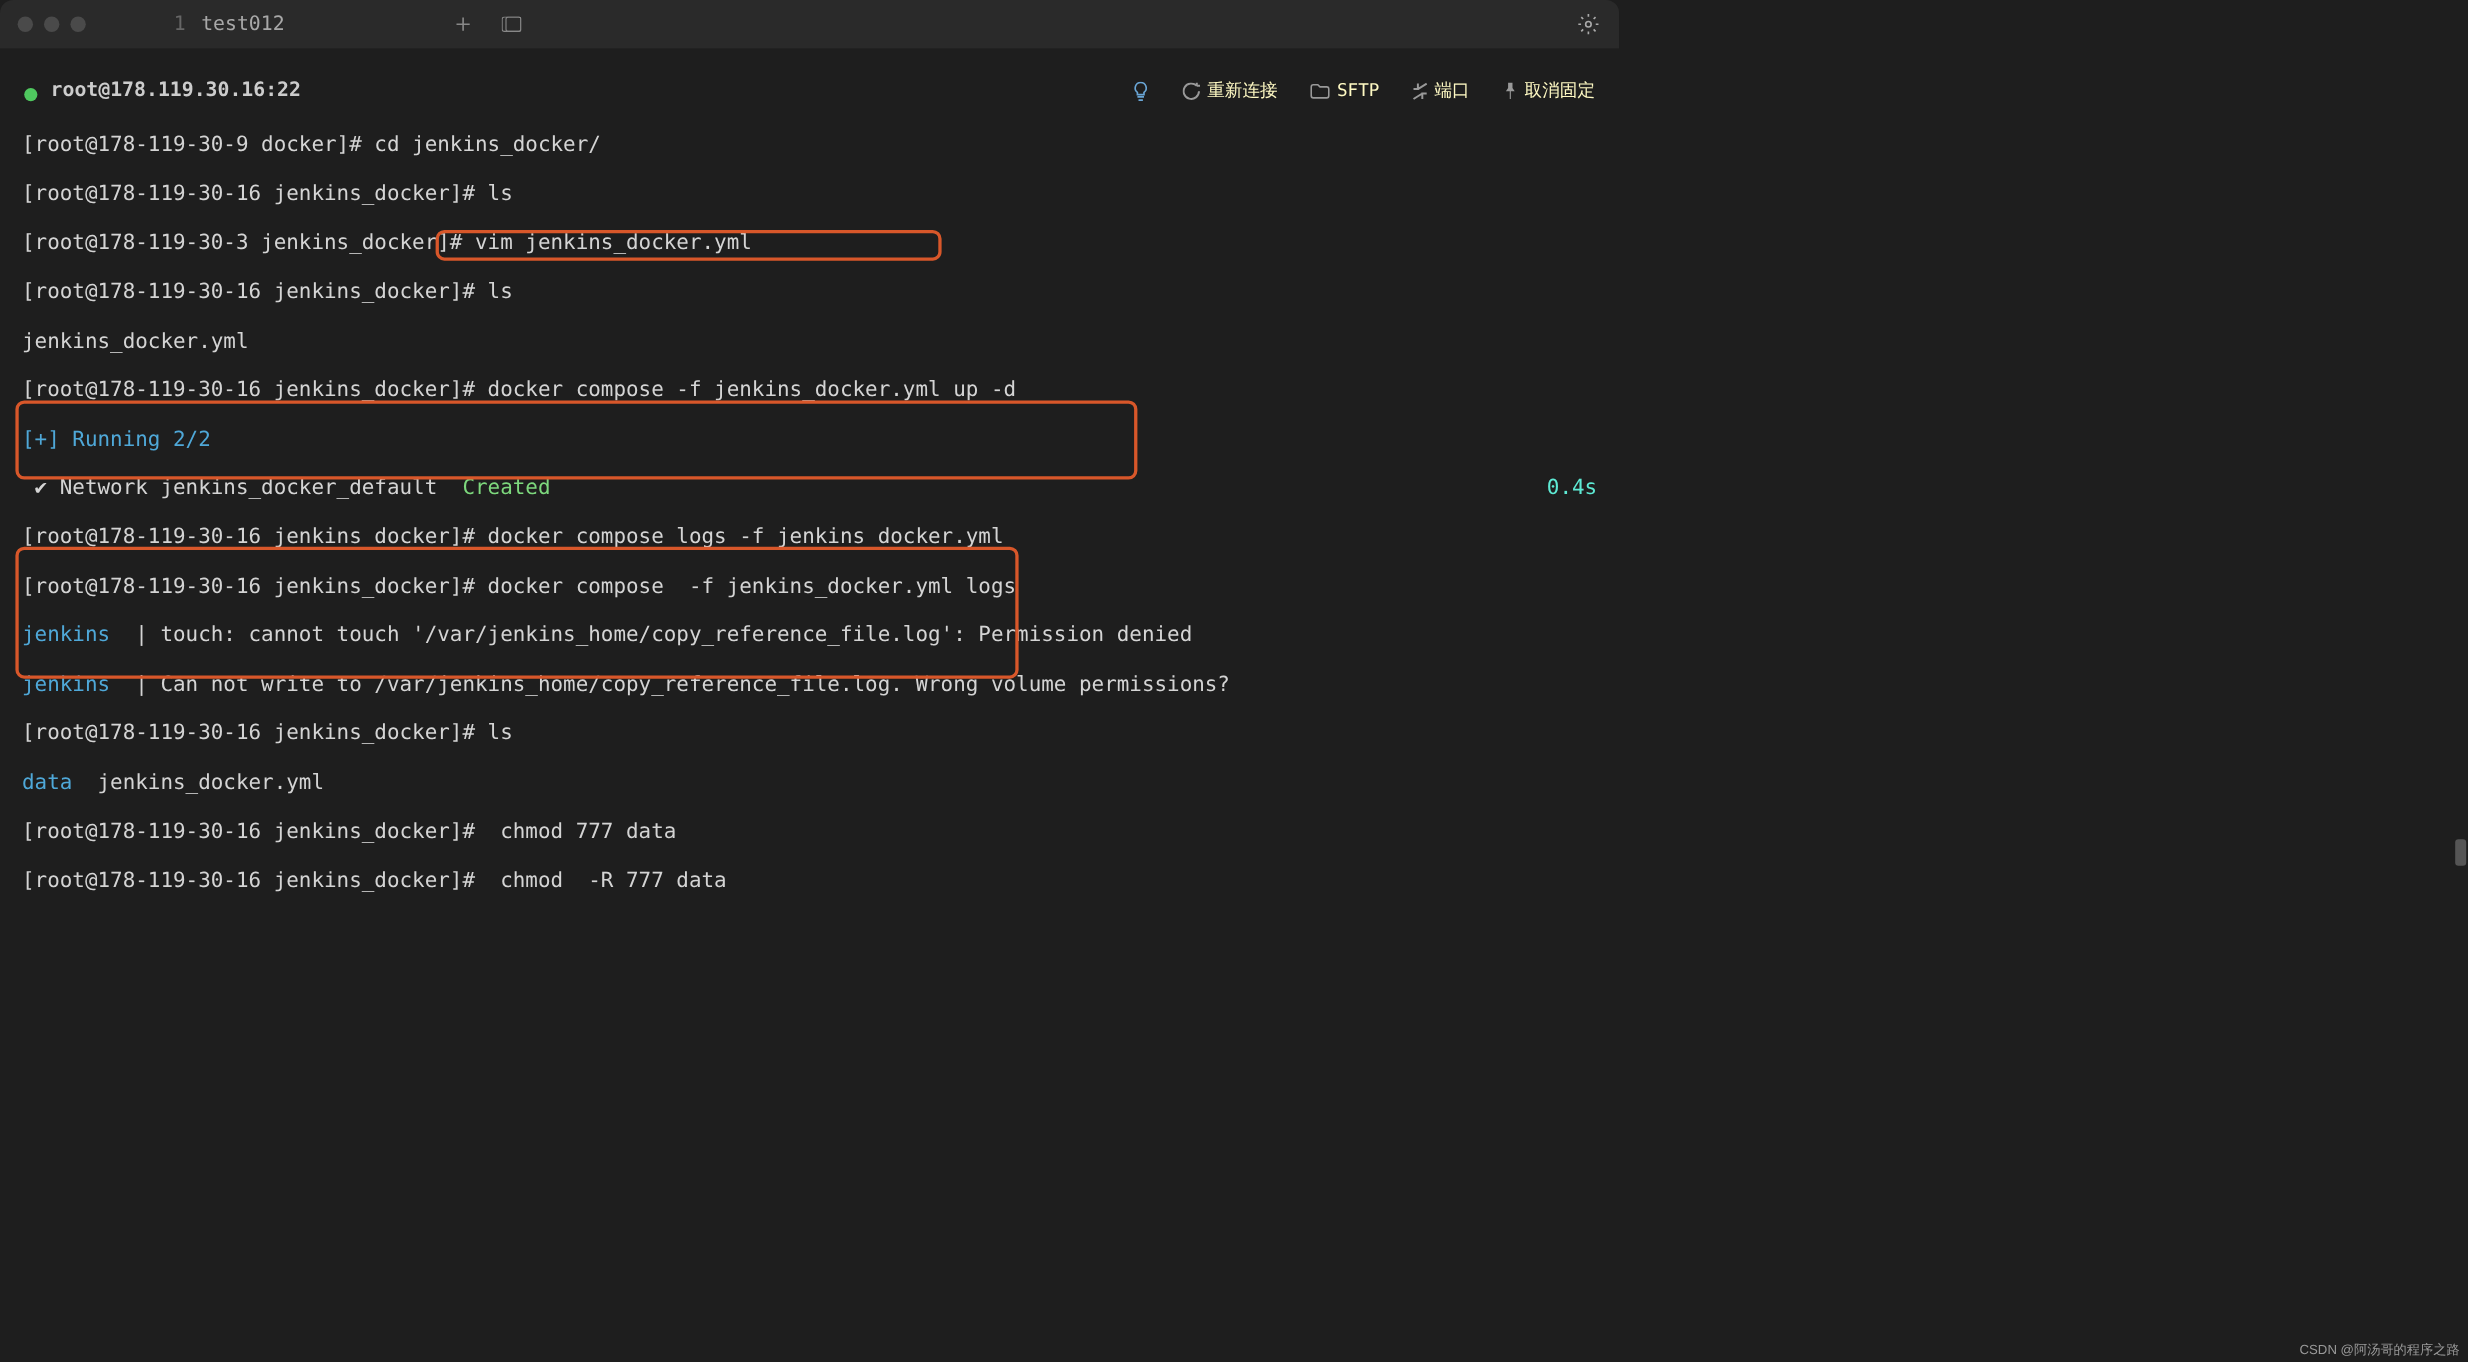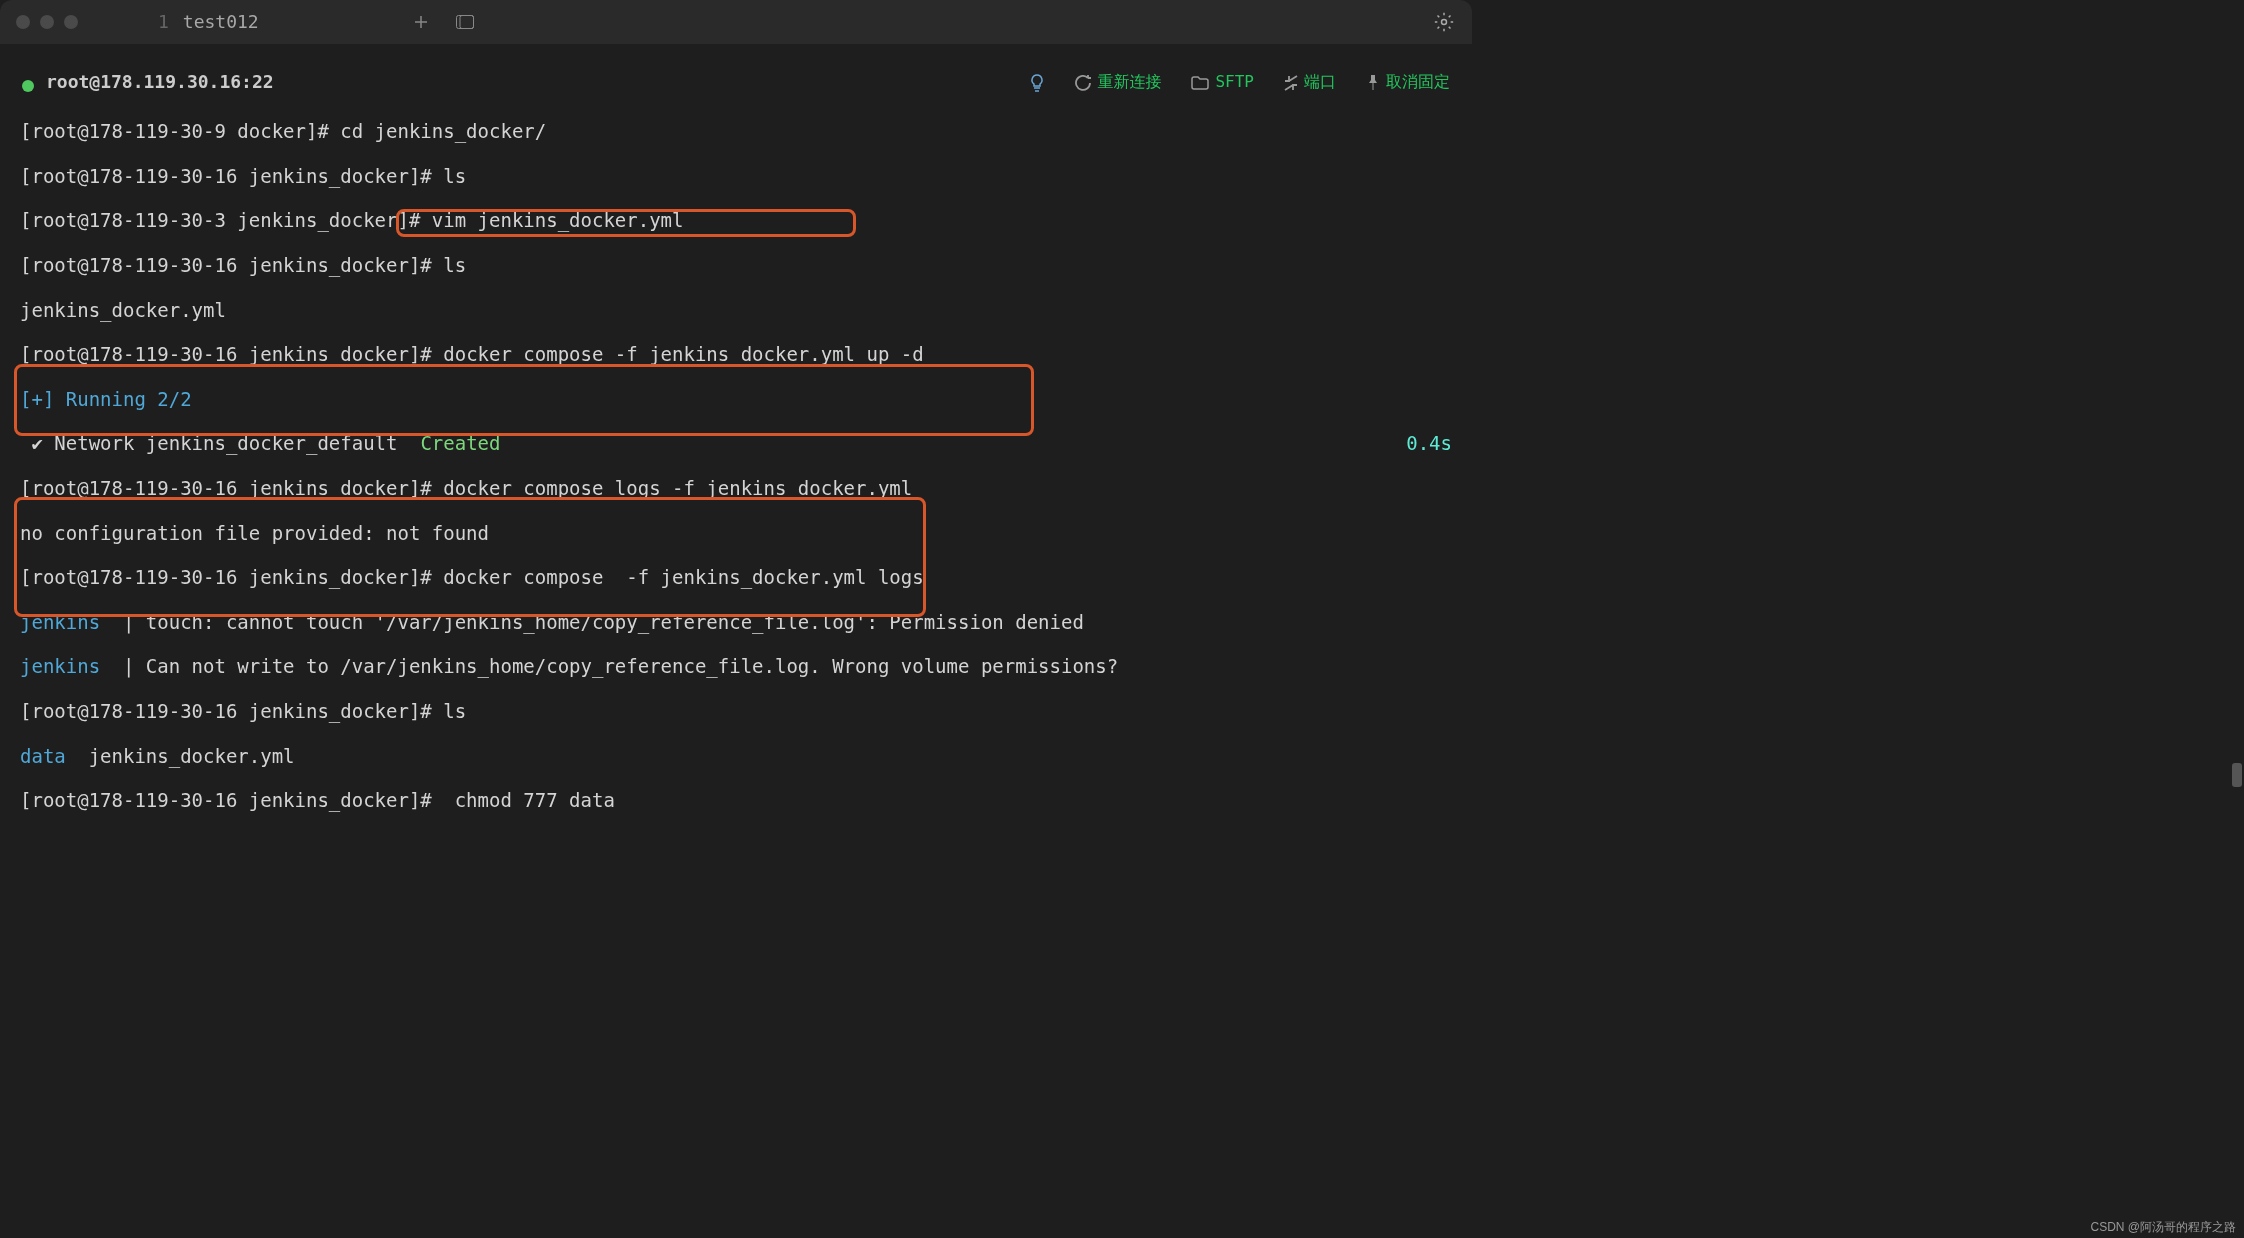--- a/index.html
+++ b/index.html
@@ -41,21 +41,21 @@
       height: 48px;
       display:flex;
       align-items:flex-end;
       padding: 0 22px;
       gap:12px;
       color:#ccc;
       font-weight:600;
       font-size:18px;
     }
     .conn-dot { width:12px; height:12px; border-radius:50%; background:#4fc85f; }
-    .conn-actions { margin-left:auto; display:flex; gap:30px; color:#22c55e; font-weight:400; font-size:16px; align-items:center;}
+    .conn-actions { margin-left:auto; display:flex; gap:30px; color:#fef9c3; font-weight:400; font-size:16px; align-items:center;}
     .conn-action { display:flex; gap:6px; align-items:center; cursor:pointer;}
     .terminal {
       padding: 6px 20px;
       font-size: 19px;
       line-height: 22.3px;
       white-space: pre;
       position: relative;
       font-family: 'Menlo', 'Monaco', monospace;
     }
     .green { color: #7dd87d; }
@@ -144,21 +144,20 @@
 <div class="terminal">
 <div class="white">[root@178-119-30-9 docker]# cd jenkins_docker/</div>
 <div class="white">[root@178-119-30-16 jenkins_docker]# ls</div>
 <div class="white">[root@178-119-30-3 jenkins_docker]# vim jenkins_docker.yml</div>
 <div class="white">[root@178-119-30-16 jenkins_docker]# ls</div>
 <div class="white">jenkins_docker.yml</div>
 <div><span class="white">[root@178-119-30-16 jenkins_docker]# </span><span class="white">docker compose -f jenkins_docker.yml up -d</span></div>
 <div class="cyan">[+] Running 2/2</div>
 <div><span class="white"> ✔ Network jenkins_docker_default  </span><span class="green">Created</span><span class="right-time">0.4s</span></div>
 <div class="white">[root@178-119-30-16 jenkins_docker]# docker compose logs -f jenkins_docker.yml</div>
-<div class="white">no configuration file provided: not found</div>
 <div class="white">[root@178-119-30-16 jenkins_docker]# docker compose  -f jenkins_docker.yml logs</div>
 <div><span class="cyan">jenkins  </span><span class="white">| touch: cannot touch '/var/jenkins_home/copy_reference_file.log': Permission denied</span></div>
 <div><span class="cyan">jenkins  </span><span class="white">| Can not write to /var/jenkins_home/copy_reference_file.log. Wrong volume permissions?</span></div>
 <div class="white">[root@178-119-30-16 jenkins_docker]# ls</div>
 <div><span class="cyan">data</span><span class="white">  jenkins_docker.yml</span></div>
 <div class="white">[root@178-119-30-16 jenkins_docker]#  chmod 777 data</div>
 <div class="white">[root@178-119-30-16 jenkins_docker]#  chmod  -R 777 data</div>
 <div class="white">[root@178-119-30-16 jenkins_docker]# docker compose  -f jenkins_docker.yml restart</div>
 <div class="cyan">[+] Restarting 1/1</div>
 <div><span class="white"> ✔ Container jenkins  </span><span class="green">Started</span><span class="right-time">0.5s</span></div>

